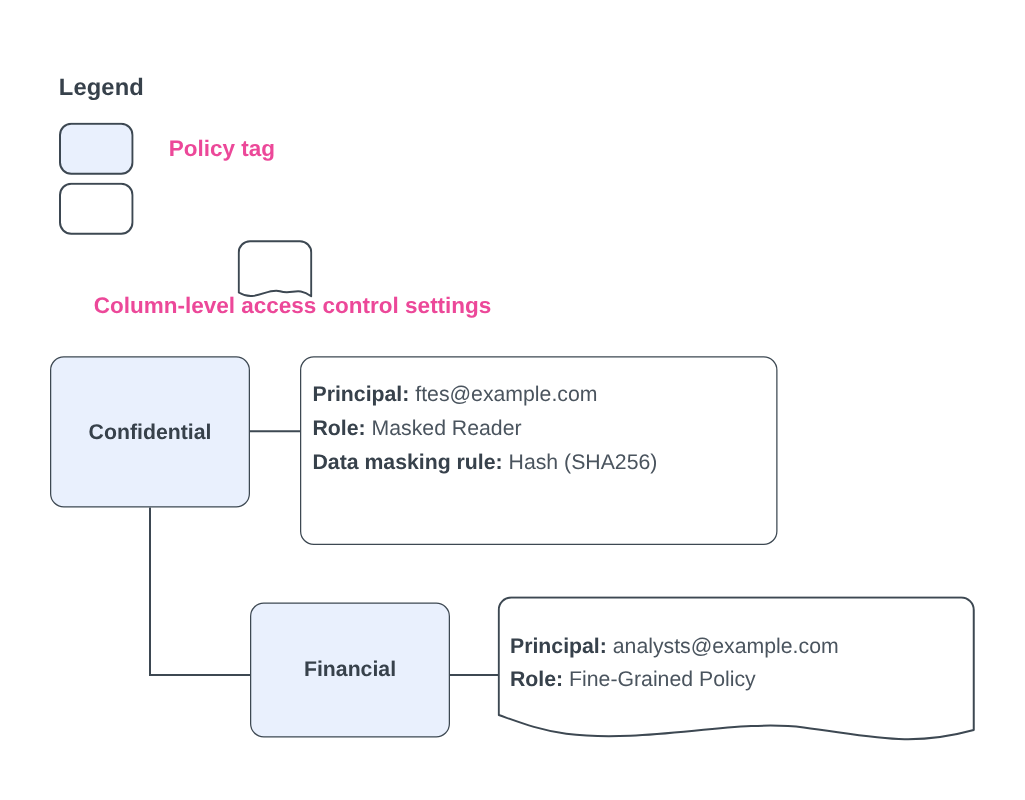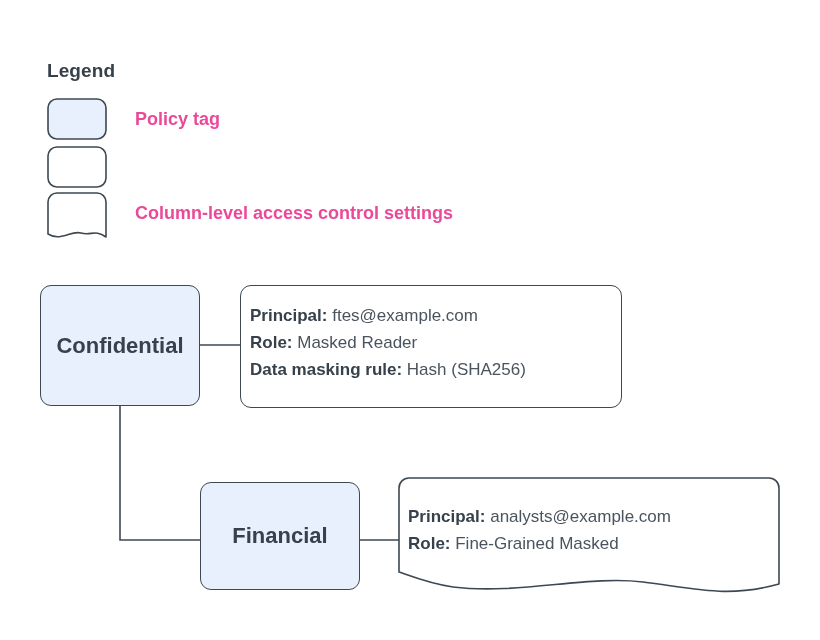--- a/index.html
+++ b/index.html
@@ -35,21 +35,21 @@
   }
 
   .legend-row {
     position: absolute;
     left: 47px;
     display: flex;
     align-items: center;
   }
   #legend-row-0 { top: 98px; }
   #legend-row-1 { top: 146px; }
-  #legend-row-2 { top: 192px; }
+  #legend-row-2 { top: 192px; flex-direction: column; }
 
   .legend-swatch {
     width: 60px;
     height: 42px;
     flex: none;
     position: relative;
   }
   .legend-swatch svg { display: block; }
 
   .legend-label {
@@ -63,21 +63,21 @@
   
   .node {
     position: absolute;
     box-sizing: border-box;
     background: #e9f0fd;
     border: 1.6px solid #3d4852;
     border-radius: 11px;
     display: flex;
     align-items: center;
     justify-content: center;
-    font-size: 22px;
+    font-size: 17px;
     font-weight: bold;
     color: #37414b;
   }
   #node-confidential {
     left: 40px;
     top: 285px;
     width: 160px;
     height: 121px;
   }
   #node-financial {
@@ -86,21 +86,21 @@
     width: 160px;
     height: 108px;
   }
 
   
   #box-masking {
     position: absolute;
     left: 240px;
     top: 285px;
     width: 382px;
-    height: 123px;
+    height: 151px;
     box-sizing: border-box;
     background: #ffffff;
     border: 1.6px solid #3d4852;
     border-radius: 11px;
   }
   .box-text {
     position: absolute;
     left: 9px;
     top: 16px;
     right: 8px;
@@ -210,16 +210,16 @@
              C33,107 18,101 1,95
              L1,11 A10,10 0 0 1 11,1 Z" fill="#ffffff" stroke="#3d4852" stroke-width="1.6" stroke-linejoin="round"></path>
   </svg>
   <div class="box-text">
     <div>
       <span class="k">Principal:</span>
       <span>analysts@example.com</span>
     </div>
     <div>
       <span class="k">Role:</span>
-      <span>Fine-Grained Masked</span>
+      <span>Fine-Grained Policy</span>
     </div>
   </div>
 </div>
 
 </body></html>

